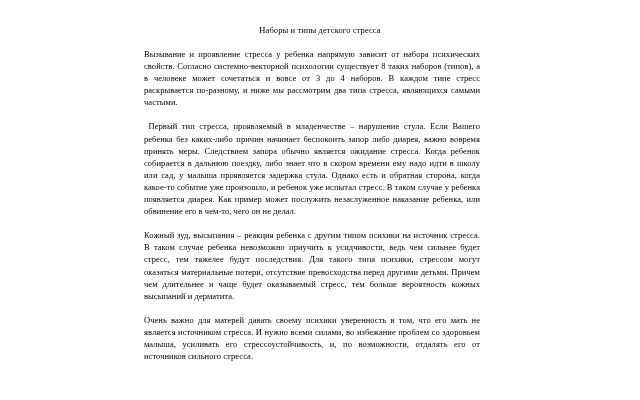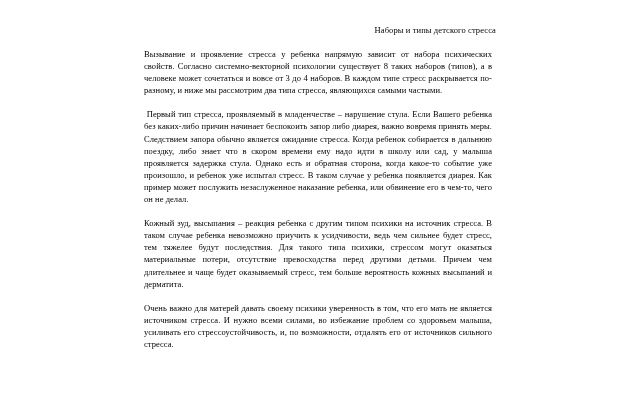--- a/index.html
+++ b/index.html
@@ -24,27 +24,27 @@
     position: absolute;
     left: 144px;
     top: 24px;
     width: 352px;
   }
   .doc-title {
     font-size: 8.5px;
     line-height: 12px;
     font-weight: normal;
     margin: 0 0 12px 0;
-    text-align: right;
+    text-align: center;
     letter-spacing: 0.1px;
   }
   .para {
     font-size: 8.5px;
     line-height: 12.1px;
-    margin: 0 4px 12px 0;
+    margin: 0 16px 12px 0;
     text-align: justify;
     text-justify: inter-word;
     letter-spacing: 0.05px;
     white-space: pre-wrap;
   }
   .para:last-child {
     margin-bottom: 0;
   }
 </style>
 </head>

